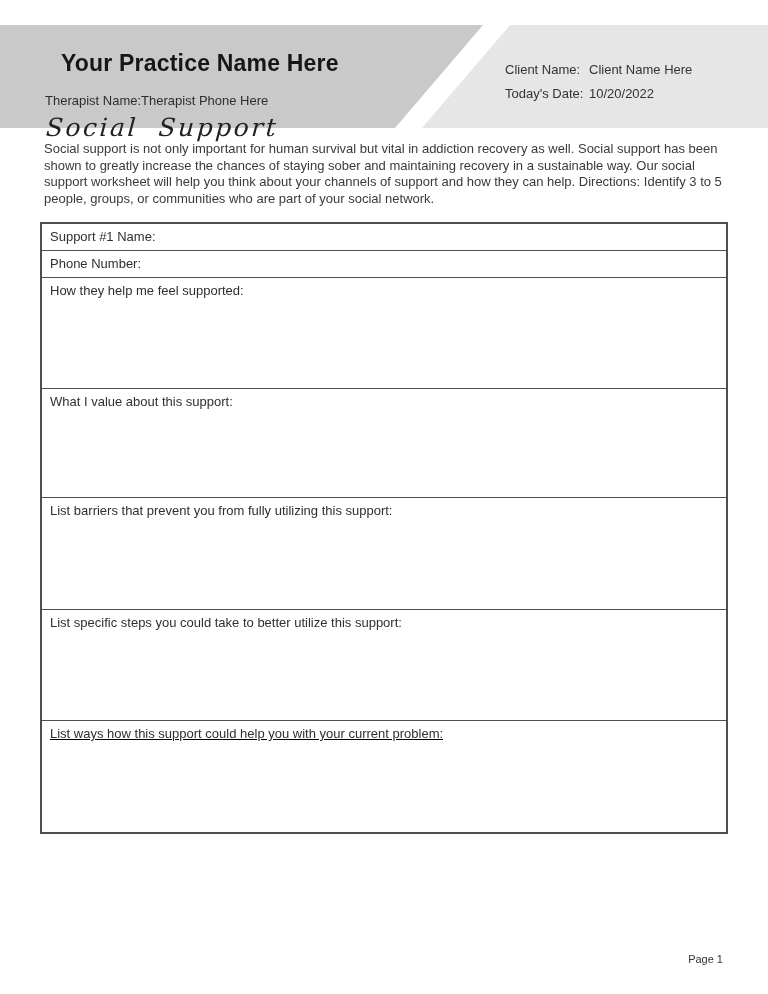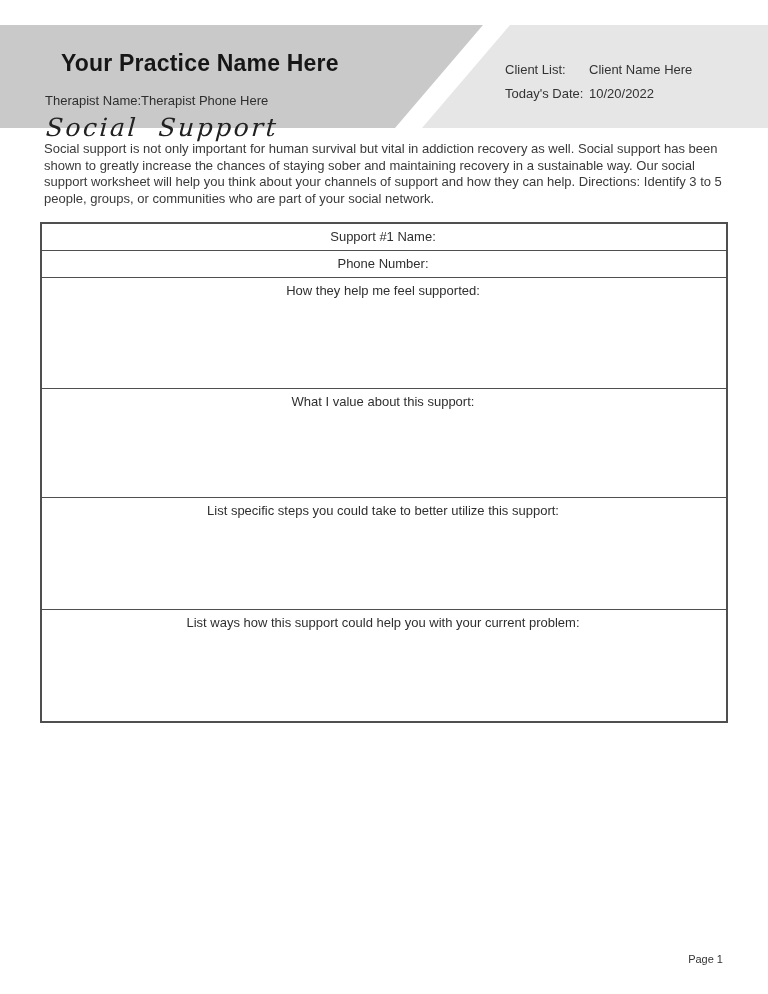--- a/index.html
+++ b/index.html
@@ -92,21 +92,20 @@
     position: absolute;
     left: 40px;
     top: 222px;
     width: 684px;
     border: 2px solid #4f4f4f;
     background: #ffffff;
   }
   .field-row {
     box-sizing: border-box;
     border-bottom: 1px solid #4f4f4f;
-    text-align: center;
   }
   .field-row:last-child { border-bottom: none; }
   .field-row:nth-child(1) { height: 27px; }
   .field-row:nth-child(2) { height: 27px; }
   .field-row:nth-child(3) { height: 111px; }
   .field-row:nth-child(4) { height: 109px; }
   .field-row:nth-child(5) { height: 112px; }
   .field-row:nth-child(6) { height: 111px; }
   .field-row:nth-child(7) { height: 111px; text-decoration: underline; }
   .field-row:nth-child(8) { height: 110px; margin-left: 38px; }
@@ -137,21 +136,21 @@
     <div class="band-left-content">
       <h1 class="practice-name">Your Practice Name Here</h1>
       <div class="therapist-line">
         <span class="lbl">Therapist Name:</span><span>Therapist Phone Here</span>
       </div>
       <div class="script-title">Social Support</div>
     </div>
 
     <div class="band-right-content">
       <div class="info-line">
-        <span class="info-label">Client List:</span>
+        <span class="info-label">Client Name:</span>
         <span class="info-value">Client Name Here</span>
       </div>
       <div class="info-line">
         <span class="info-label">Today's Date:</span>
         <span class="info-value">10/20/2022</span>
       </div>
     </div>
   </header>
 
   <p class="intro">Social support is not only important for human survival but vital in addiction recovery as well. Social support has been shown to greatly increase the chances of staying sober and maintaining recovery in a sustainable way. Our social support worksheet will help you think about your channels of support and how they can help. Directions: Identify 3 to 5 people, groups, or communities who are part of your social network.</p>
@@ -163,20 +162,23 @@
       <div class="field-row">
         <div class="field-label">Phone Number:</div>
       </div>
       <div class="field-row">
         <div class="field-label">How they help me feel supported:</div>
       </div>
       <div class="field-row">
         <div class="field-label">What I value about this support:</div>
       </div>
       <div class="field-row">
+        <div class="field-label">List barriers that prevent you from fully utilizing this support:</div>
+      </div>
+      <div class="field-row">
         <div class="field-label">List specific steps you could take to better utilize this support:</div>
       </div>
       <div class="field-row">
         <div class="field-label">List ways how this support could help you with your current problem:</div>
       </div>
     </div>
 
   <div class="footer">Page 1</div>
 
 </div>

